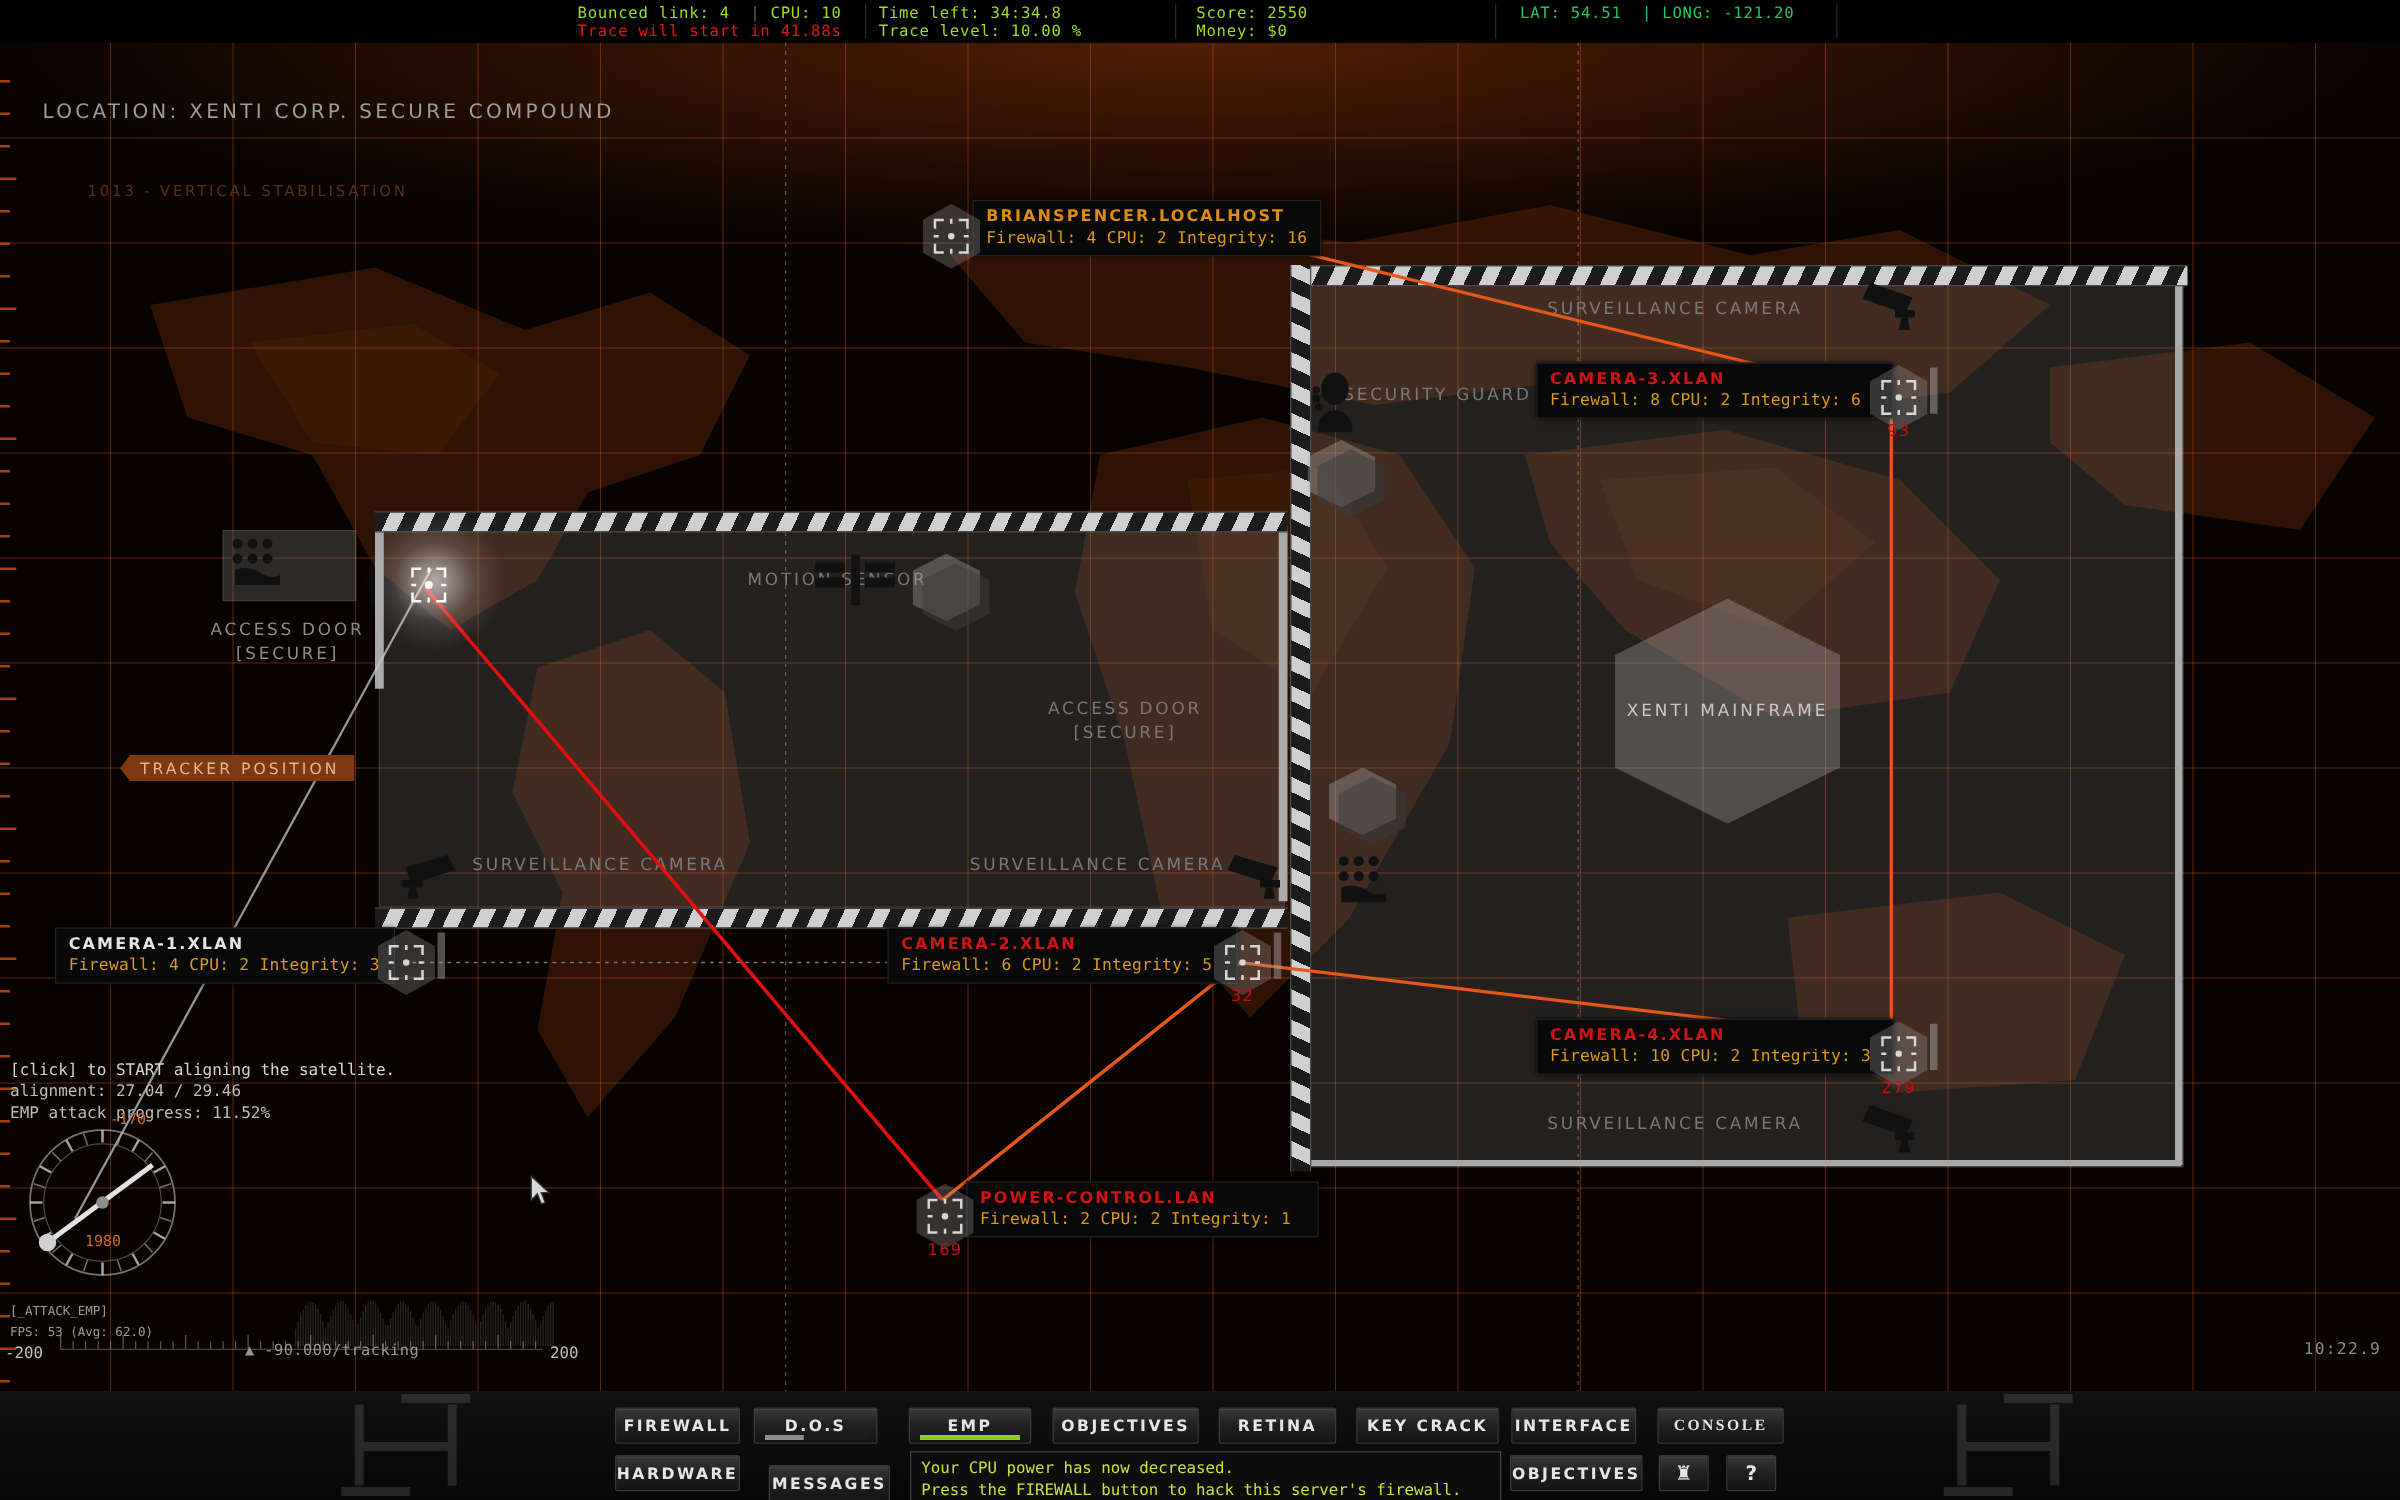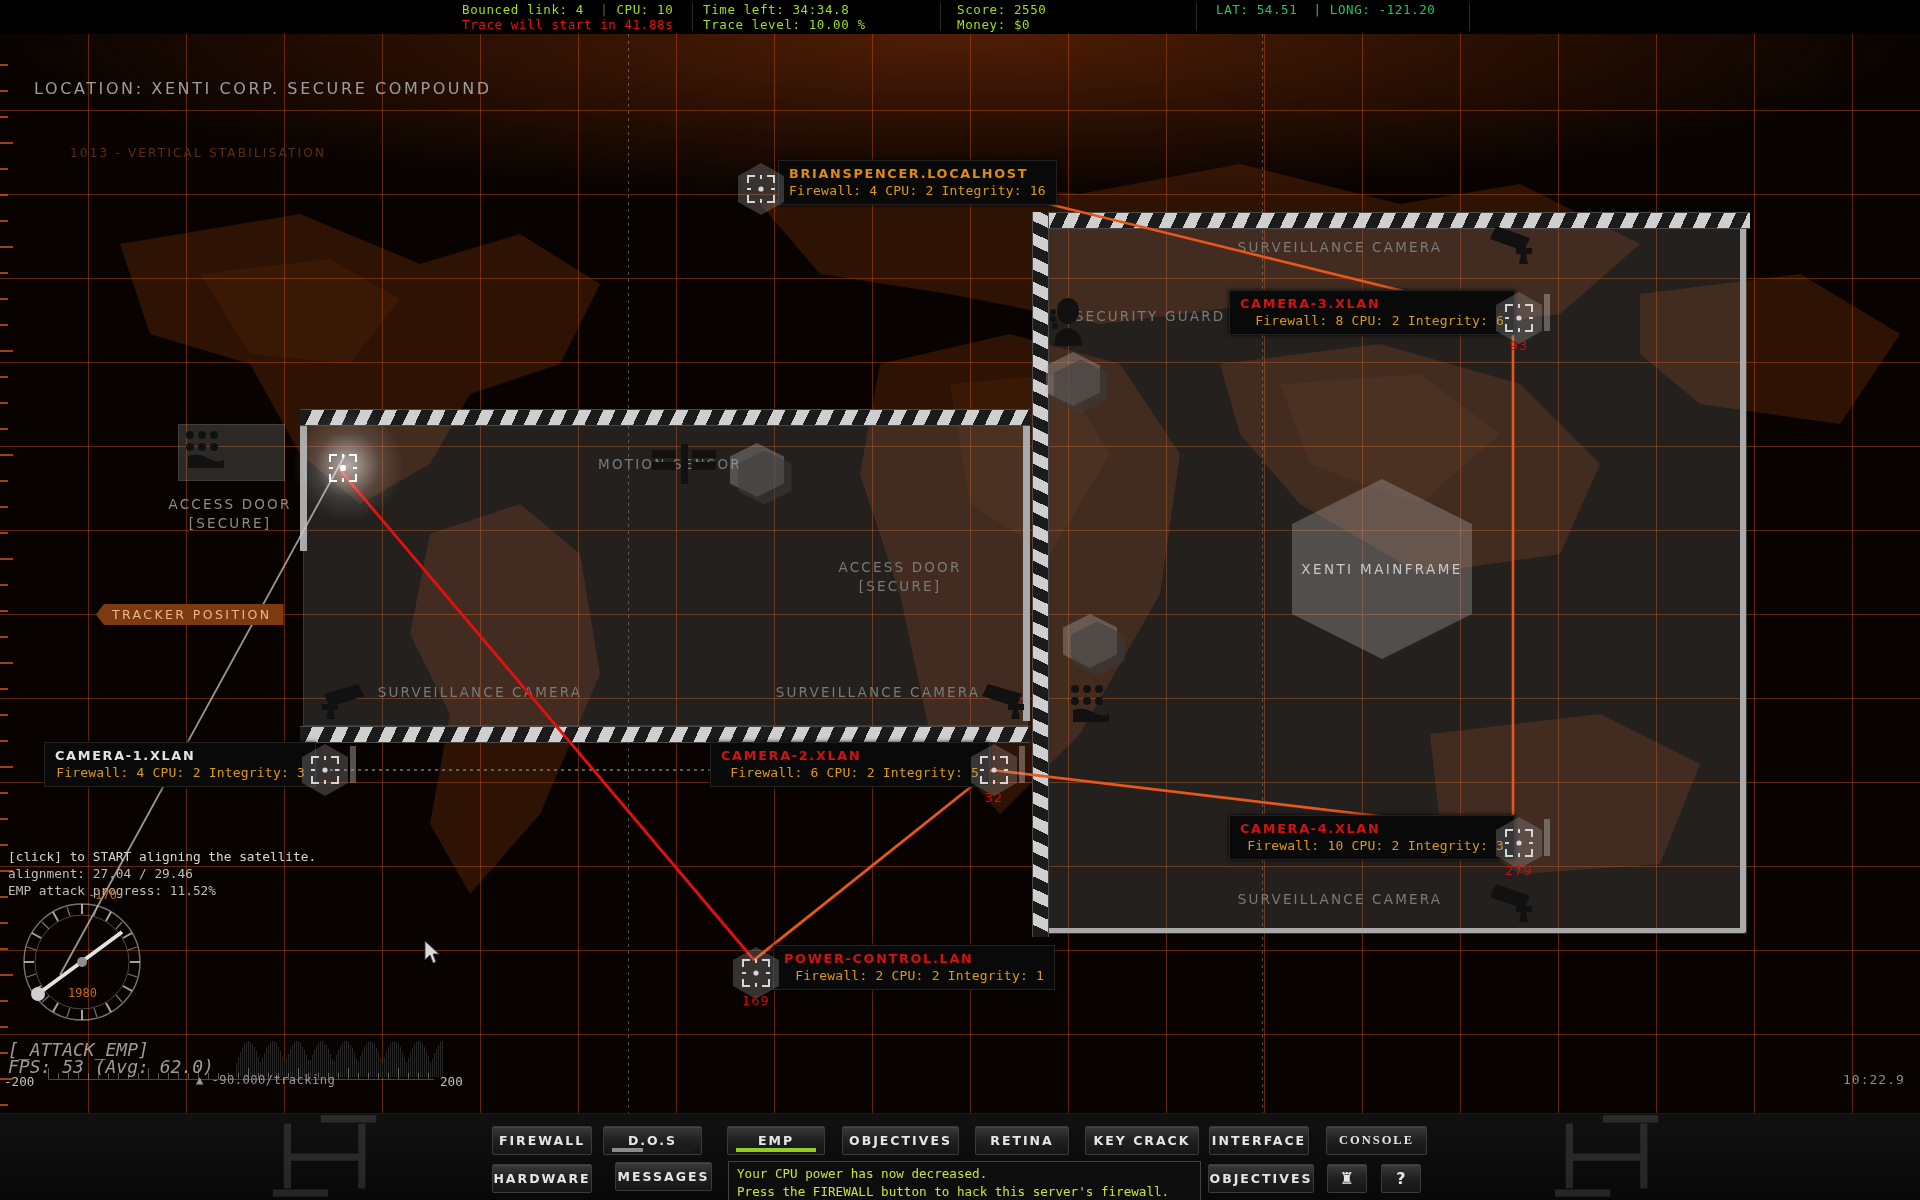--- a/index.html
+++ b/index.html
@@ -99,21 +99,21 @@
   .node{position:absolute;z-index:20;}
   .node .box{
     background:#090909;padding:4px 10px 4px 10px;border:1px solid rgba(60,60,60,.5);
     box-shadow:0 0 4px rgba(0,0,0,.9);
   }
   .node .nm{font-size:12.8px;letter-spacing:1.7px;font-weight:bold;line-height:17px;white-space:nowrap;
     font-family:"DejaVu Sans","Liberation Sans",sans-serif;}
   .node .nm.red{color:#d11212;}
   .node .nm.white{color:#e4e4e4;}
   .node .nm.orange{color:#e08b13;}
-  .node .st{font-size:13px;color:#dc9a16;line-height:18px;white-space:nowrap;letter-spacing:.2px;text-align:right;}
+  .node .st{font-size:13px;color:#dc9a16;line-height:18px;white-space:nowrap;letter-spacing:.2px;}
   .node .mark{position:absolute;width:46px;height:52px;}
   .node .mark .hexframe{
     position:absolute;inset:0;background:rgba(160,160,160,.30);
     clip-path:polygon(50% 0,100% 25%,100% 75%,50% 100%,0 75%,0 25%);
   }
   .node .mark .tick{position:absolute;left:50%;top:50%;transform:translate(-50%,-50%);}
   .node .cnt{position:absolute;left:0;right:0;top:46px;text-align:center;color:#c41010;font-size:13px;
     font-family:"DejaVu Sans","Liberation Sans",sans-serif;letter-spacing:1px;}
   .node .sidebar{position:absolute;width:6px;top:4px;bottom:4px;background:rgba(175,175,175,.45);}
   .node.glow .mark{filter:drop-shadow(0 0 10px rgba(255,255,255,.85));}
@@ -128,21 +128,21 @@
     clip-path:polygon(8px 0,100% 0,100% 100%,8px 100%,0 50%);
   }
 
   
   .dial{position:absolute;z-index:16;}
   .dialtxt{position:absolute;z-index:16;color:#bdbdbd;font-size:12.8px;line-height:17px;white-space:nowrap;}
   .dialtxt .on{color:#d6d6d6;}
   .dialnum{position:absolute;color:#cc6a18;font-size:12px;z-index:17;}
 
   
-  .attklbl{position:absolute;z-index:16;color:#9c9c9c;font-size:18px;line-height:17px;white-space:nowrap;font-style:italic;}
+  .attklbl{position:absolute;z-index:16;color:#9c9c9c;font-size:10px;line-height:17px;white-space:nowrap;}
   .scope{position:absolute;z-index:15;}
   .scope .bars{position:absolute;inset:0;overflow:hidden;}
   .scope .bars i{position:absolute;bottom:0;width:1px;background:#272727;}
   .axis{position:absolute;z-index:16;color:#c0c0c0;font-size:12.6px;}
   .axisruler{position:absolute;z-index:15;height:16px;border-bottom:1px solid rgba(190,190,190,.35);}
   .axisruler i{position:absolute;bottom:0;width:1px;background:rgba(190,190,190,.45);}
   .trackinfo{position:absolute;z-index:16;color:#9a9a9a;font-size:12.2px;letter-spacing:.4px;}
   .clock{position:absolute;z-index:16;color:#8c8c8c;font-size:13px;letter-spacing:1px;}
 
   
@@ -847,21 +847,21 @@
           <span>INTERFACE</span>
         </div>
         <div class="btn" style="left: 1326px; top: 12px; width: 99px; font-family: Liberation Serif, serif;">
           <span>CONSOLE</span>
         </div>
       </div>
     <div id="toolbar-row2">
         <div class="btn" style="left: 492px; top: 50px; width: 98px;">
           <span>HARDWARE</span>
         </div>
-        <div class="btn" style="left: 615px; top: 48px; width: 95px;">
+        <div class="btn" style="left: 615px; top: 58px; width: 95px;">
           <span>MESSAGES</span>
         </div>
       </div>
     <div class="msgbox" style="left:728px;top:47px;width:455px;height:33px;">
       <div>Your CPU power has now decreased.</div>
       <div>Press the FIREWALL button to hack this server's firewall.</div>
 
     </div>
     <div id="toolbar-right">
         <div class="btn" style="left: 1208px; top: 50px; width: 104px;">

